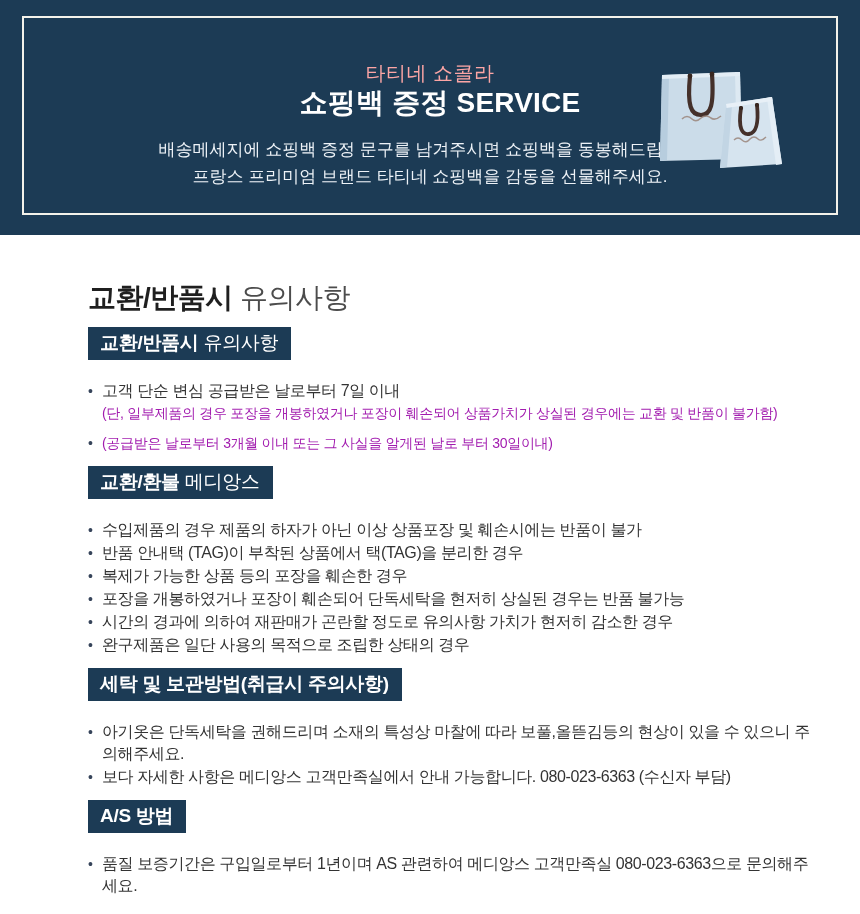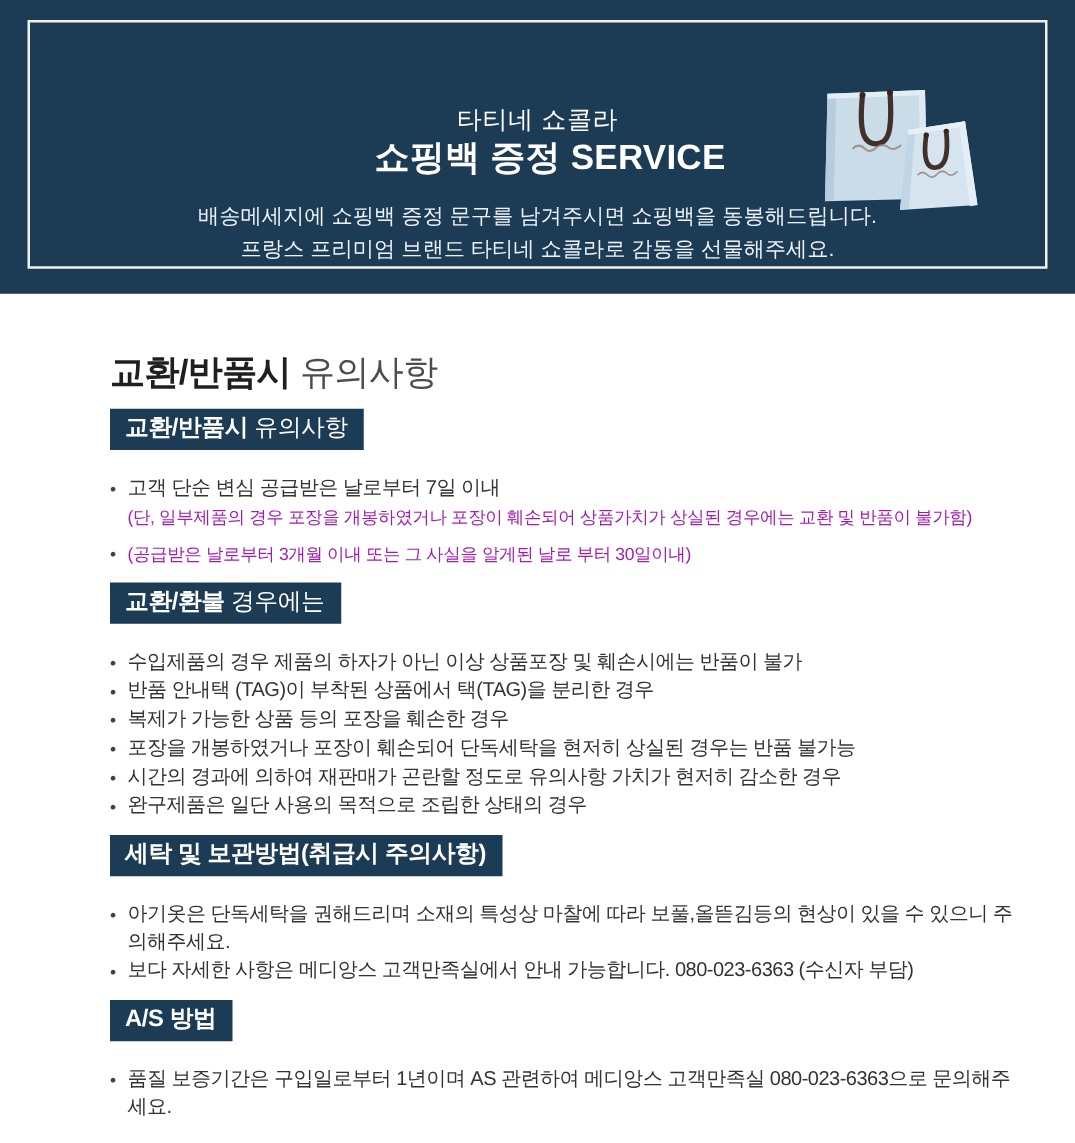--- a/index.html
+++ b/index.html
@@ -35,22 +35,21 @@
     top: 60px; left: 0;
     width: 100%;
     text-align: center;
     color: #ffffff;
   }
   .banner-brand {
     font-size: 20px;
     line-height: 26px;
     font-weight: 400;
     letter-spacing: 0.5px;
-    color: #ffffff;
-    margin-top: 23px;
+    color: #fca5a5;
   }
   .banner-service {
     font-size: 28px;
     line-height: 34px;
     font-weight: 700;
     letter-spacing: 0.2px;
     margin-bottom: 16px;
     margin-left: 20px;
   }
   .banner-desc {
@@ -136,21 +135,21 @@
 <body>
 
 <div class="page">
 
   <div class="banner">
     <div class="banner-border"></div>
     <div class="banner-text">
       <div class="banner-brand">타티네 쇼콜라</div>
       <div class="banner-service">쇼핑백 증정 SERVICE</div>
       <div class="banner-desc">배송메세지에 쇼핑백 증정 문구를 남겨주시면 쇼핑백을 동봉해드립니다.</div>
-      <div class="banner-desc">프랑스 프리미엄 브랜드 타티네 쇼콜라로 감동을 선물해주세요.</div>
+      <div class="banner-desc">프랑스 프리미엄 브랜드 타티네 쇼핑백을 감동을 선물해주세요.</div>
     </div>
 
     <svg class="bags-svg" width="170" height="115" viewBox="0 0 170 115" aria-hidden="true">
 
       <g>
         <polygon points="12,13 90,10 92,97 10,99" fill="#cbdce9"></polygon>
         <polygon points="12,13 19,15 17,98 10,99" fill="#b7cdde"></polygon>
         <polygon points="85,10 90,10 92,97 87,97" fill="#dde9f2"></polygon>
         <polygon points="12,13 90,10 90,14 12,17" fill="#e3edf5"></polygon>
         <path d="M40,14 C37,44 41,53 51,53 C61,53 64,43 62,12" fill="none" stroke="#44302a" stroke-width="4.2" stroke-linecap="round"></path>
@@ -190,21 +189,21 @@
   <li class="item has-sub">
     <span class="marker">•</span>
     <div class="item-text">
       <div class="item-sub">(공급받은 날로부터 3개월 이내 또는 그 사실을 알게된 날로 부터 30일이내)</div>
     </div>
   </li>
 </ul>
   </section>
 
   <section class="policy-section">
-    <div class="badge"><span class="strong">교환/환불</span><span class="rest"> 경우에는</span></div>
+    <div class="badge"><span class="strong">교환/환불</span><span class="rest"> 메디앙스</span></div>
     <ul class="items">
   <li class="item">
     <span class="marker">•</span>
     <div class="item-text">
       <div class="item-main">수입제품의 경우 제품의 하자가 아닌 이상 상품포장 및 훼손시에는 반품이 불가</div>
 
     </div>
   </li>
 
   <li class="item">

